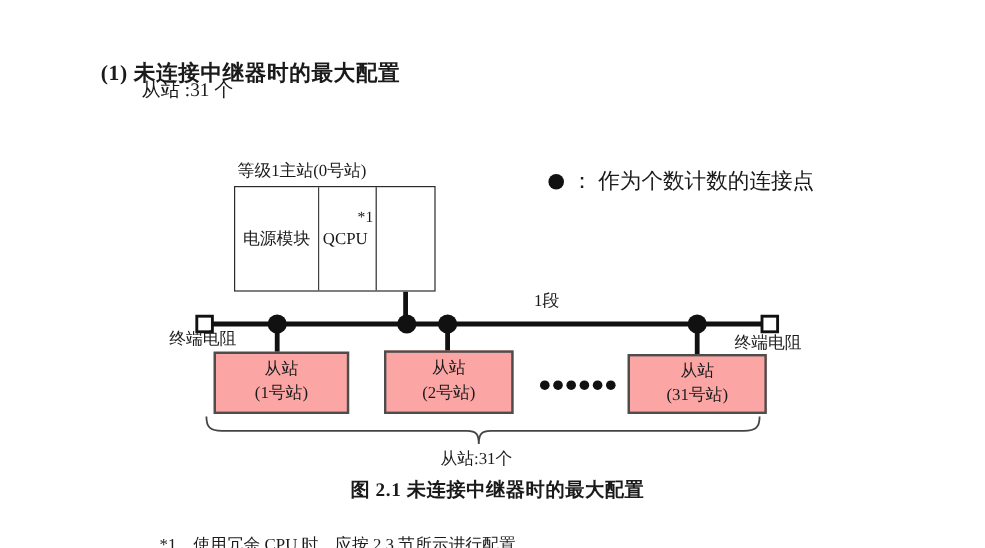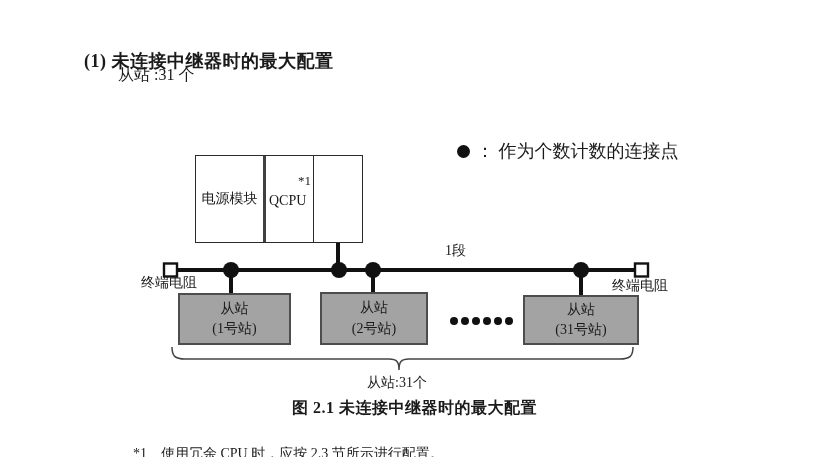--- a/index.html
+++ b/index.html
@@ -21,37 +21,37 @@
   .spec1{left:118px;top:40px;font-size:16px;}
   .spec2{left:118px;top:65px;font-size:16px;}
 
   .master-label{left:198px;top:134px;font-size:14px;}
   .master-box{
     left:195px;top:155px;width:168px;height:88px;
     border:1px solid #2b2b2b;
     display:flex;box-sizing:border-box;background:#fff;
   }
   .cell{box-sizing:border-box;font-size:14px;position:relative;}
-  .cell-power{width:70px;border-right:3px solid #404040;display:flex;align-items:center;justify-content:center;}
+  .cell-power{width:70px;border-right:1px solid #404040;display:flex;align-items:center;justify-content:center;}
   .cell-cpu{width:48px;border-right:1px solid #2b2b2b;}
   .cell-pb{width:48px;display:flex;align-items:center;}
   .cpu-text{position:absolute;left:3px;top:50%;transform:translateY(-40%);}
   .cpu-note{position:absolute;top:17px;right:2px;font-size:13px;}
   .pb-text{padding-left:3px;line-height:1.35;white-space:pre-line;}
 
   .legend{left:457px;top:139px;display:flex;align-items:center;font-size:18px;}
   .legend-dot{width:13px;height:13px;border-radius:50%;background:#111;display:inline-block;margin-right:6px;}
 
   .seg-label{left:445px;top:242px;font-size:14px;}
   .term-left{left:141px;top:274px;font-size:14px;}
   .term-right{left:612px;top:277px;font-size:14px;}
 
   .slave{
     position:absolute;box-sizing:border-box;
-    border:2px solid #4d4d4d;background:#a3a3a3;
+    border:2px solid #4d4d4d;background:#fca5a5;
     display:flex;flex-direction:column;align-items:center;justify-content:center;
     font-size:14px;line-height:1.45;text-align:center;
   }
   .slave1{left:178px;top:293px;width:113px;height:52px;}
   .slave2{left:320px;top:292px;width:108px;height:53px;}
   .slave31{left:523px;top:295px;width:116px;height:50px;}
 
   .brace-label{left:367px;top:374px;font-size:14px;}
   .caption{left:292px;top:398px;font-size:16px;font-weight:bold;letter-spacing:0.5px;}
   .footnote{left:133px;top:427px;font-size:14px;margin-top:18px;}
@@ -91,20 +91,21 @@
       <circle cx="476" cy="321" r="4" fill="#111"></circle>
       <circle cx="487" cy="321" r="4" fill="#111"></circle>
       <circle cx="498" cy="321" r="4" fill="#111"></circle>
       <circle cx="509" cy="321" r="4" fill="#111"></circle>
     </g>
 
     <path d="M172,347 C172,356 175,359 185,359 L389,359 C397,359 399,362 399,370
              C399,362 401,359 409,359 L620,359 C630,359 633,356 633,347" fill="none" stroke="#444" stroke-width="1.5"></path>
   </svg>
 
+  <div class="abs master-label">等级1主站(0号站)</div>
   <div class="abs master-box">
     <div class="cell cell-power">
       <span>电源模块</span>
     </div>
     <div class="cell cell-cpu">
       <span class="cpu-note">*1</span>
       <span class="cpu-text">QCPU</span>
     </div>
   </div>
 

